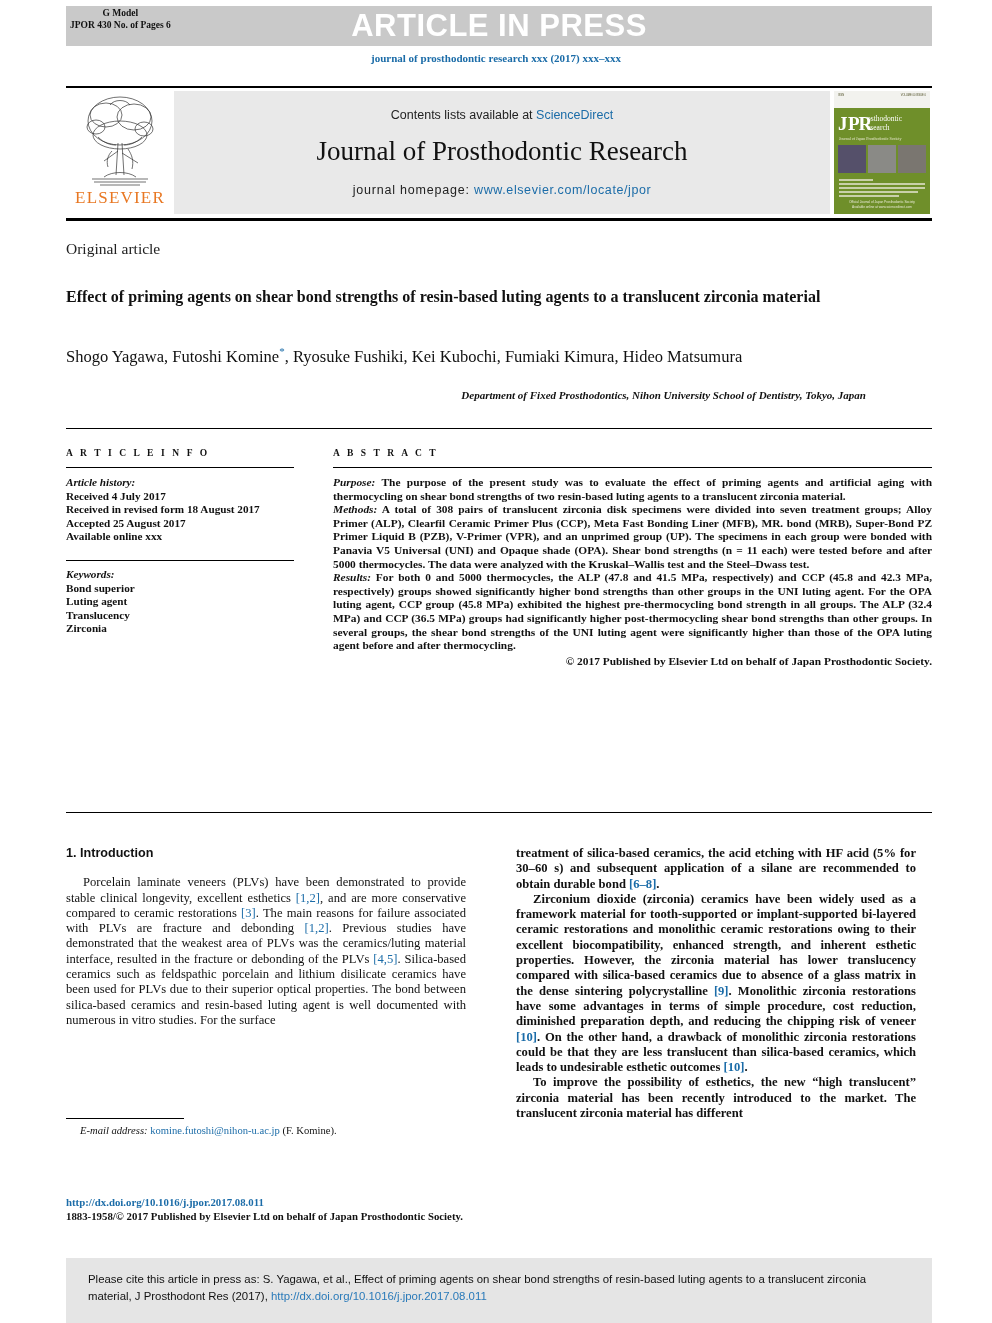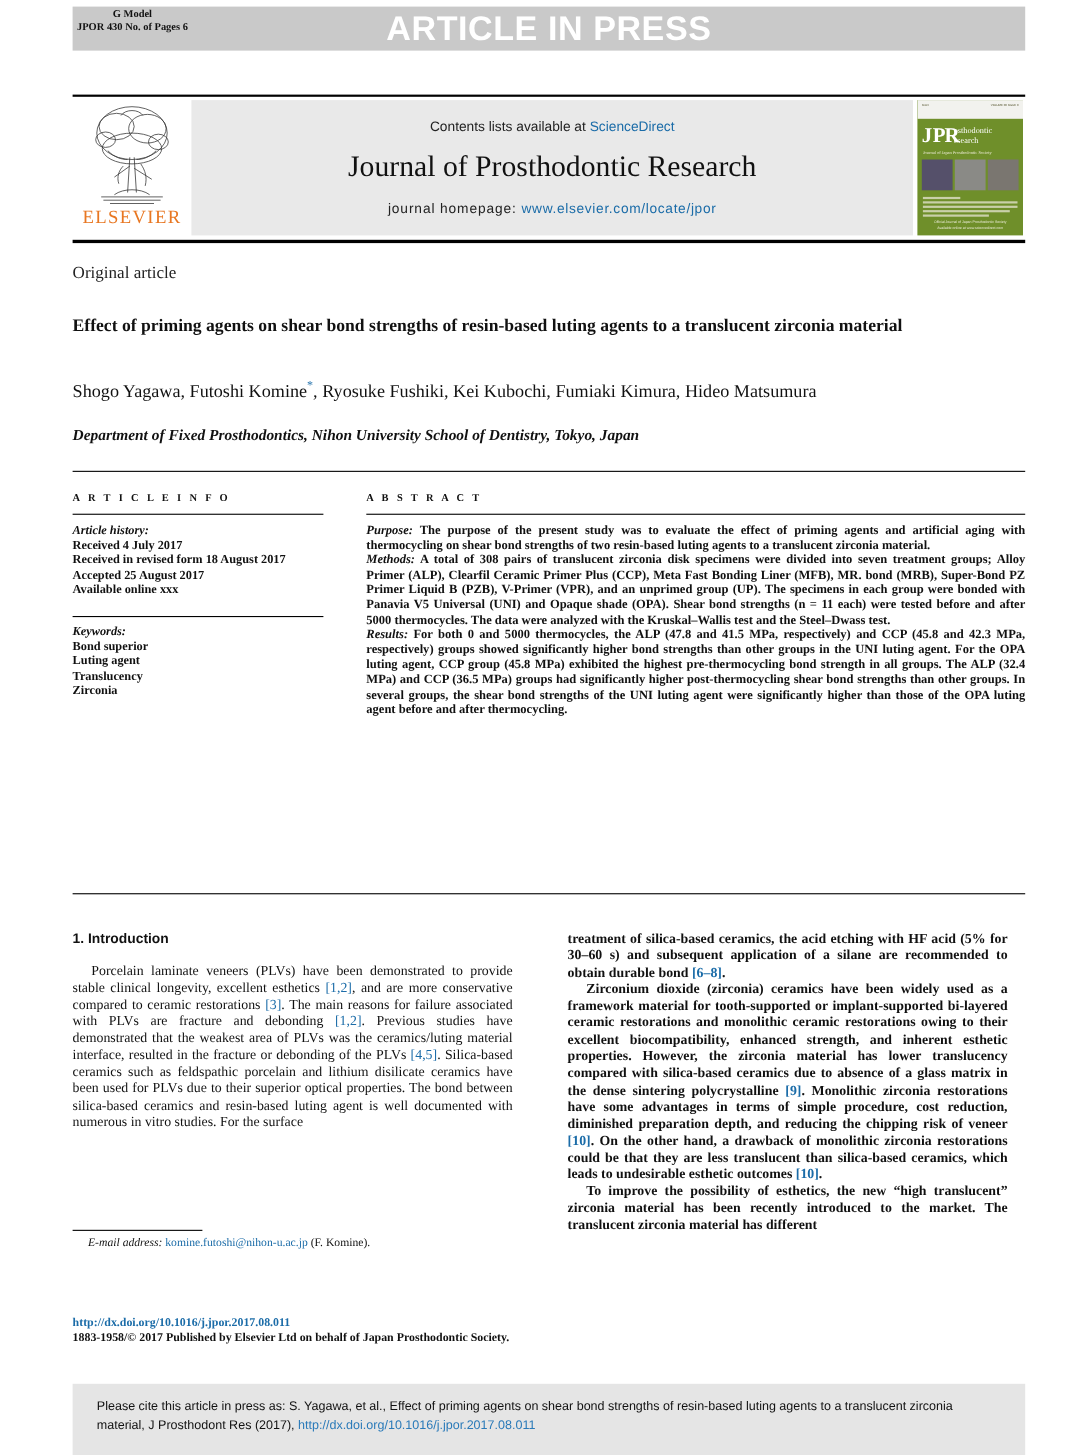--- a/index.html
+++ b/index.html
@@ -173,22 +173,23 @@
   }
   .authors sup { color: #1b6ca8; font-size: 11px; }
   .affiliation {
     position: absolute;
     left: 66px;
     top: 389px;
     width: 800px;
     font-family: "Liberation Serif", serif;
     font-style: italic;
     font-weight: bold;
-    font-size: 14px;
-    color: #111;
+    font-size: 11px;
+    color: #111;
+    text-align: right;
   }
   .rule-top {
     position: absolute;
     left: 66px;
     top: 428px;
     width: 866px;
     border-top: 1px solid #000;
   }
   .col-info {
     position: absolute;
@@ -372,20 +373,21 @@
 <div class="page">
 
   <div class="press-banner">
     <div class="press-text">ARTICLE IN PRESS</div>
   </div>
   <div class="gmodel">
     <div>G Model</div>
     <div>JPOR 430 No. of Pages 6</div>
   </div>
 
+  <div class="journal-line">journal of prosthodontic research xxx (2017) xxx–xxx</div>
 
   <div class="masthead">
     <div class="masthead-inner">
 
       <div class="elsevier-logo">
         <svg class="tree-svg" width="92" height="96" viewBox="0 0 92 96">
           <g stroke="#333" stroke-width="0.7" fill="none">
             <ellipse cx="46" cy="30" rx="32" ry="24"></ellipse>
             <ellipse cx="32" cy="24" rx="16" ry="12"></ellipse>
             <ellipse cx="60" cy="26" rx="17" ry="13"></ellipse>
@@ -480,20 +482,21 @@
     </div>
   </div>
 
   <div class="col-abstract">
     <div class="sec-head">A B S T R A C T</div>
     <div class="hr-thin"></div>
     <div class="abs-body">
       <p><span class="lbl">Purpose:</span><span> The purpose of the present study was to evaluate the effect of priming agents and artificial aging with thermocycling on shear bond strengths of two resin-based luting agents to a translucent zirconia material.</span></p>
       <p><span class="lbl">Methods:</span><span> A total of 308 pairs of translucent zirconia disk specimens were divided into seven treatment groups; Alloy Primer (ALP), Clearfil Ceramic Primer Plus (CCP), Meta Fast Bonding Liner (MFB), MR. bond (MRB), Super-Bond PZ Primer Liquid B (PZB), V-Primer (VPR), and an unprimed group (UP). The specimens in each group were bonded with Panavia V5 Universal (UNI) and Opaque shade (OPA). Shear bond strengths (n = 11 each) were tested before and after 5000 thermocycles. The data were analyzed with the Kruskal–Wallis test and the Steel–Dwass test.</span></p>
       <p><span class="lbl">Results:</span><span> For both 0 and 5000 thermocycles, the ALP (47.8 and 41.5 MPa, respectively) and CCP (45.8 and 42.3 MPa, respectively) groups showed significantly higher bond strengths than other groups in the UNI luting agent. For the OPA luting agent, CCP group (45.8 MPa) exhibited the highest pre-thermocycling bond strength in all groups. The ALP (32.4 MPa) and CCP (36.5 MPa) groups had significantly higher post-thermocycling shear bond strengths than other groups. In several groups, the shear bond strengths of the UNI luting agent were significantly higher than those of the OPA luting agent before and after thermocycling.</span></p>
+      <div class="copyright-line">© 2017 Published by Elsevier Ltd on behalf of Japan Prosthodontic Society.</div>
     </div>
   </div>
 
   <div class="rule-bottom"></div>
 
   <div class="body-col left">
     <div class="h2">1. Introduction</div>
     <p><span>Porcelain laminate veneers (PLVs) have been demonstrated to provide stable clinical longevity, excellent esthetics </span><span class="ref">[1,2]</span><span>, and are more conservative compared to ceramic restorations </span><span class="ref">[3]</span><span>. The main reasons for failure associated with PLVs are fracture and debonding </span><span class="ref">[1,2]</span><span>. Previous studies have demonstrated that the weakest area of PLVs was the ceramics/luting material interface, resulted in the fracture or debonding of the PLVs </span><span class="ref">[4,5]</span><span>. Silica-based ceramics such as feldspathic porcelain and lithium disilicate ceramics have been used for PLVs due to their superior optical properties. The bond between silica-based ceramics and resin-based luting agent is well documented with numerous in vitro studies. For the surface</span></p>
   </div>
 

